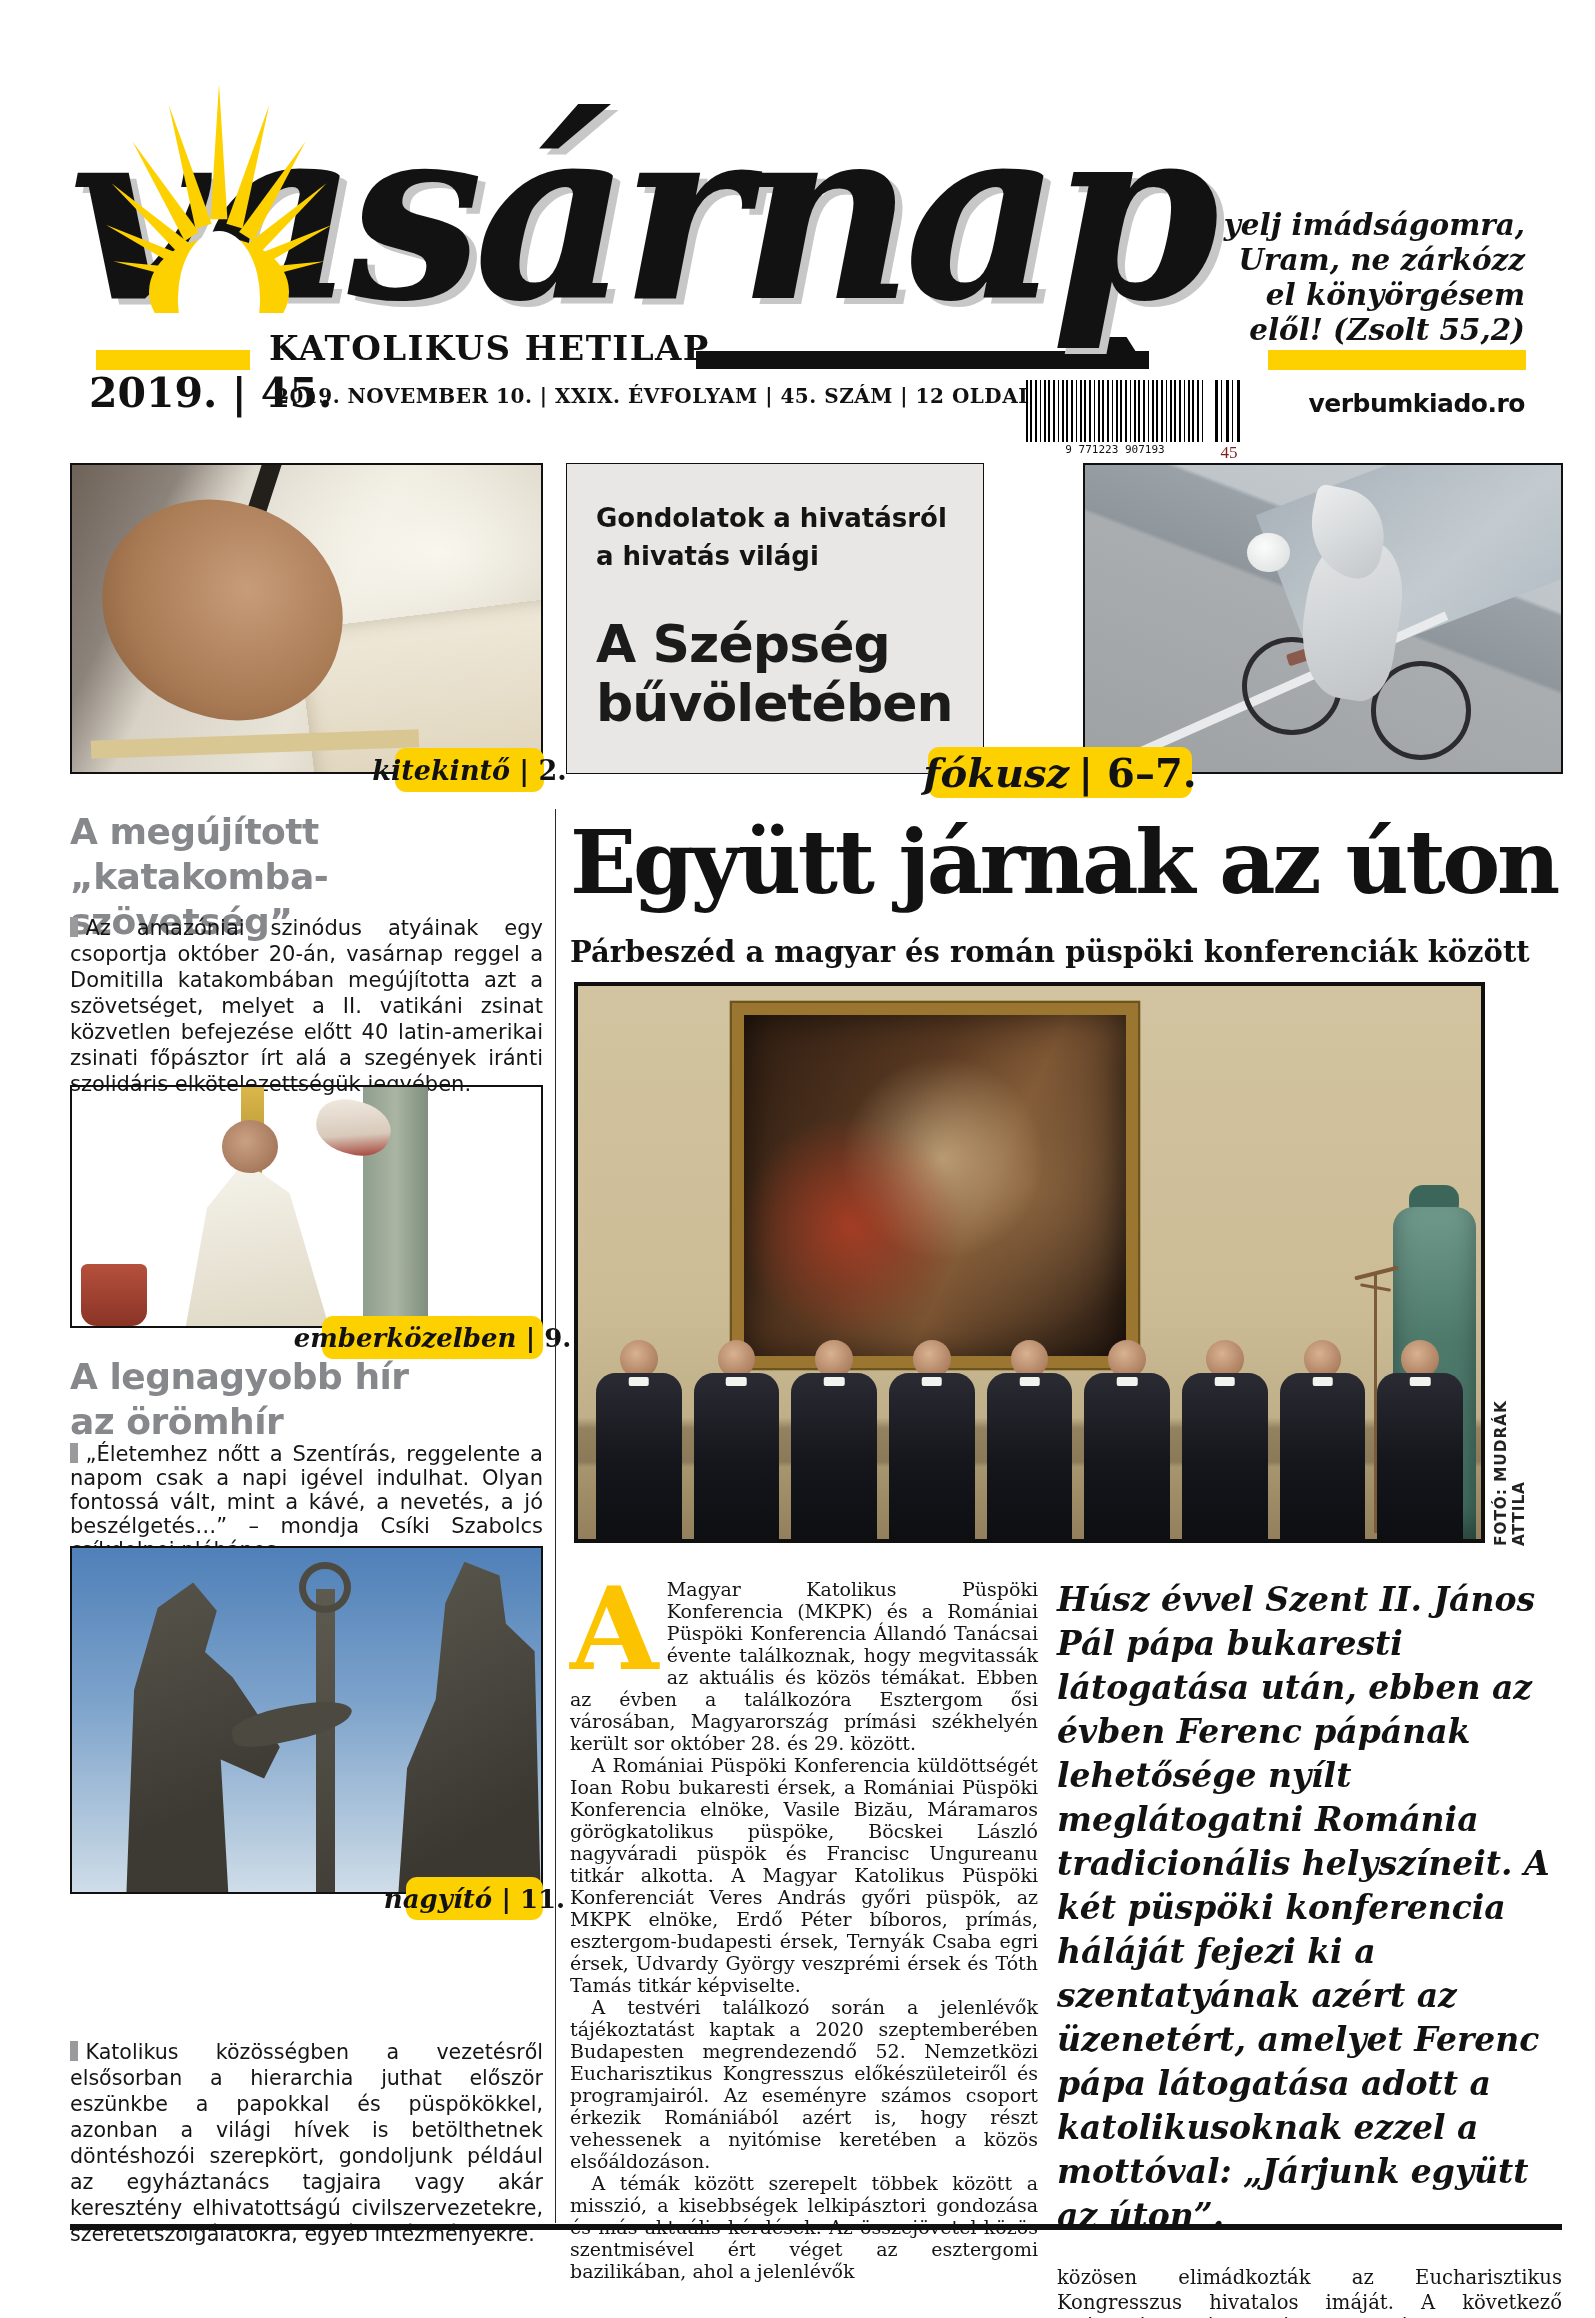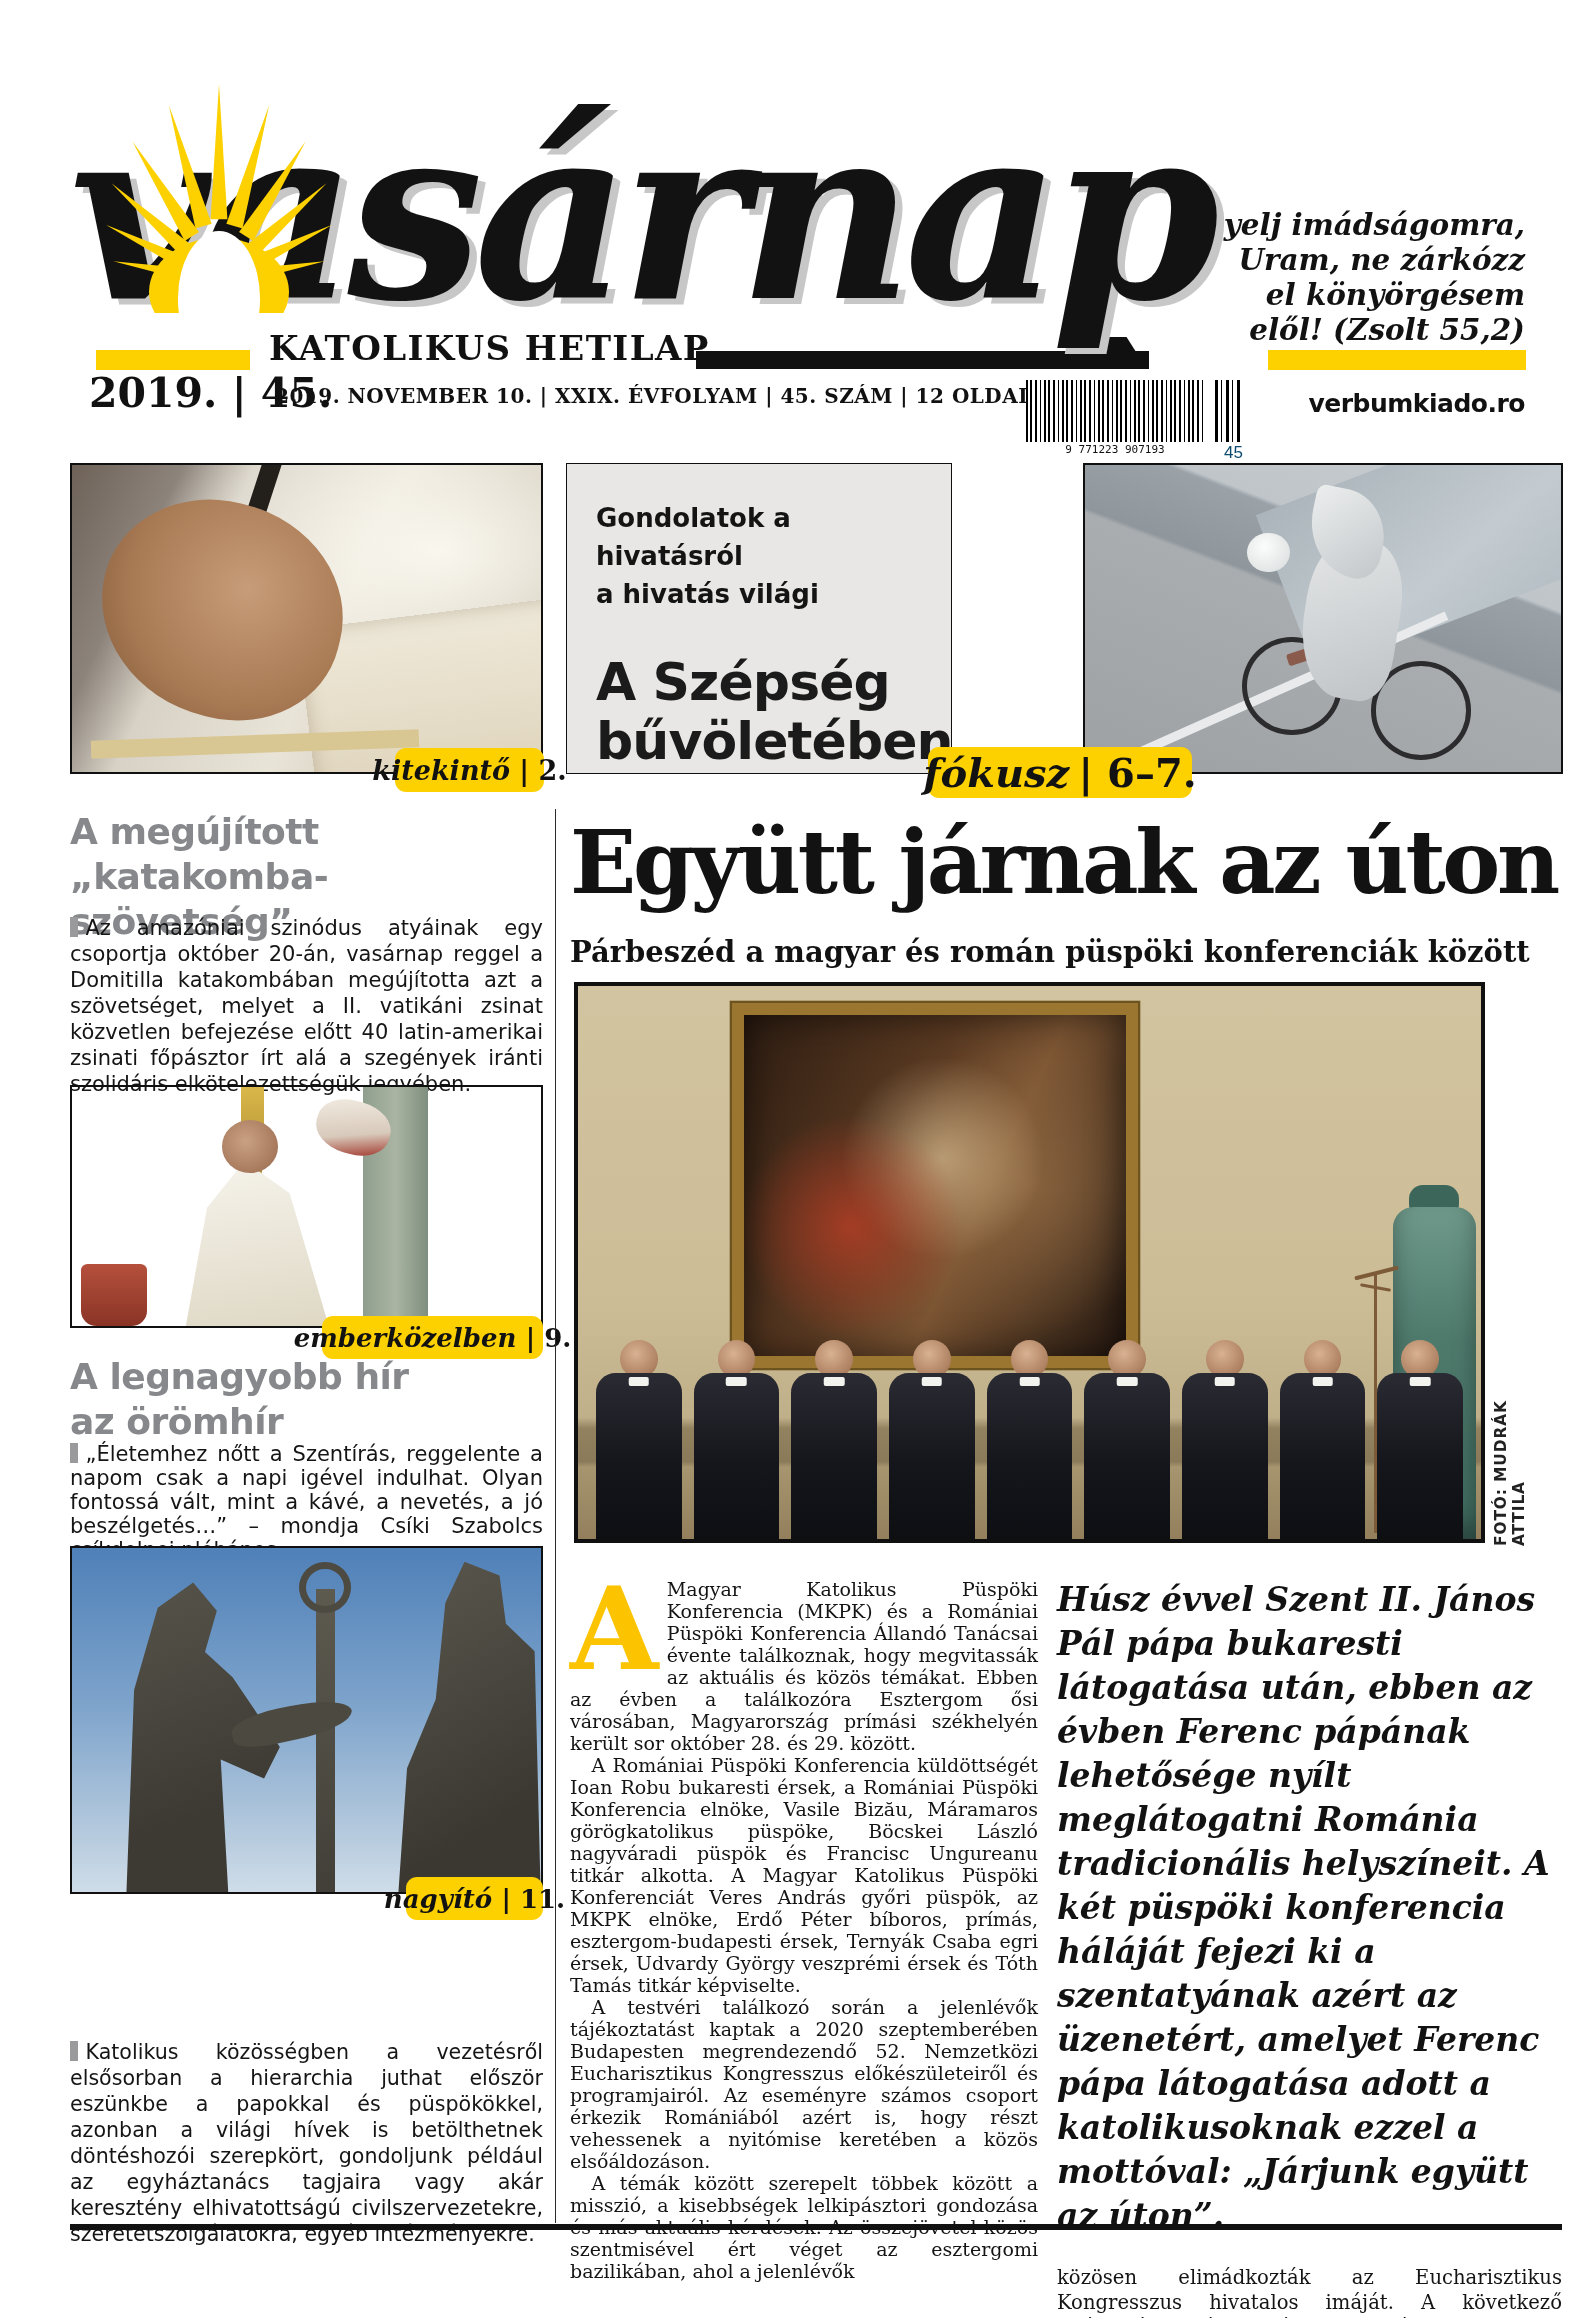--- a/index.html
+++ b/index.html
@@ -53,22 +53,22 @@
   }
   .barcode-addon {
     left:1215px; top:380px; width:28px; height:62px;
     background:repeating-linear-gradient(90deg,#000 0 2.8px,#fff 2.8px 5.6px,#000 5.6px 7px,#fff 7px 11.2px);
   }
   .barcode-digits {
     left:1012px; top:443px; width:206px; text-align:center;
     font-family:"DejaVu Sans Mono", monospace; font-size:11px; color:#111;
   }
   .barcode-addon-digit {
-    left:1215px; top:443px; width:28px; text-align:right;
-    font-family:Liberation Sans, sans-serif; font-size:17px; color:#0c4a6e;
+    left:1215px; top:443px; width:28px; text-align:center;
+    font-family:Liberation Serif, serif; font-size:17px; color:#7f1d1d;
   }
 
   
   .photo { border:2.3px solid #101010; overflow:hidden; }
   .photo > div { position:absolute; }
 
   .photo-hands { left:70px; top:463px; width:473px; height:311px;
     background:
       radial-gradient(ellipse at 78% 28%, rgba(250,248,240,.95), rgba(250,248,240,0) 55%),
       linear-gradient(115deg,#6e6258 0%,#8c837b 18%,#d8d2c6 30%,#e9e4d8 55%,#d4cdbd 75%,#c2b9a6 100%); }
@@ -129,21 +129,21 @@
   .clergy-row { left:0; bottom:0; width:100%; height:36%; display:flex; gap:1.4%; padding:0 2%; align-items:flex-end; }
   .clergy-fig { position:relative; flex:1; height:100%; display:flex; flex-direction:column; align-items:center; }
   .fig-head { width:44%; height:0; padding-bottom:44%; border-radius:50%;
     background:radial-gradient(circle at 42% 36%, #d8b292, #ad8060 70%, #7d5a42 96%); }
   .fig-body { width:100%; flex:1; margin-top:-4.7px; border-radius:19.6px 19.6px 0 0;
     background:linear-gradient(180deg,#2a2b33 0%,#15161b 55%,#0e0f13 100%); position:relative; }
   .fig-body::before { content:""; position:absolute; top:3.7px; left:50%; transform:translateX(-50%);
     width:24%; height:9.3px; background:#f2f2ef; border-radius:1.9px; }
 
   
-  .graybox { left:566px; top:463px; width:386px; height:311px; background:#e8e7e5;
+  .graybox { left:566px; top:463px; width:418px; height:311px; background:#e8e7e5;
     border:1.9px solid #101010; padding:35px 29px; }
   .graybox .kicker { font-weight:bold; font-size:26px; line-height:38px; color:#141414; }
   .graybox .kicker span { display:block; }
   .graybox .gtitle { margin-top:40px; font-weight:bold; font-size:52px; line-height:59px; letter-spacing:-0.9px; color:#1b1b1b; }
   .graybox .gtitle span { display:block; }
 
   
   .badge { background:#fdd100; border-radius:11.2px; display:flex; align-items:center; justify-content:center;
     gap:9.3px; color:#121212; white-space:nowrap; }
   .badge .b-label { font-family:"DejaVu Serif", serif; font-style:italic; font-weight:bold;text-align:center; }

